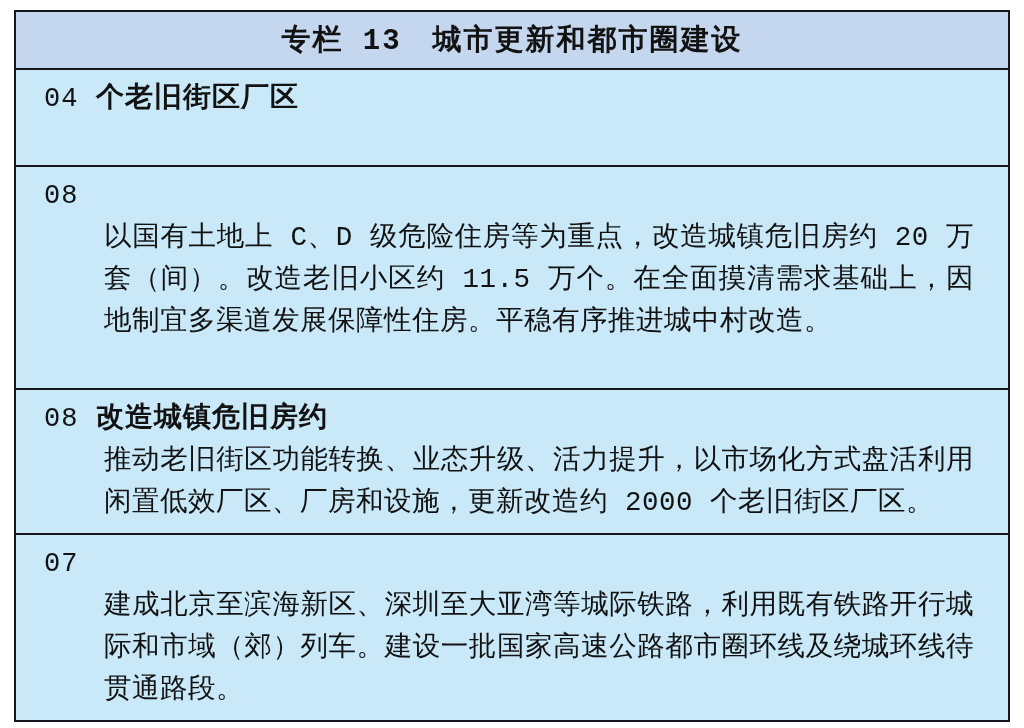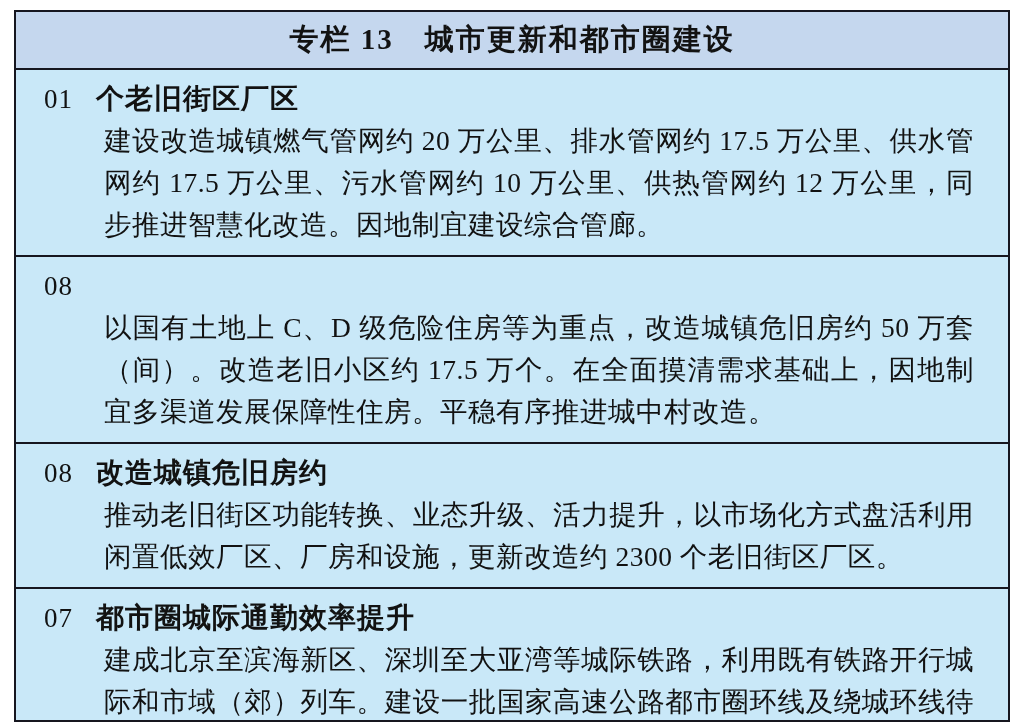--- a/index.html
+++ b/index.html
@@ -1,21 +1,21 @@
 <!DOCTYPE html>
 <html style="--header-bg: #c5d7ee; --body-bg: #c9e8f8; --border: #16161f; --text: #121212;"><head>
 <meta charset="utf-8">
 <style>
   :root {
     --border: #16161f;
     --header-bg: #c5d7ee;
     --body-bg: #c9e8f8;
     --text: #121212;
   }
-  * { margin: 0; padding: 0; box-sizing: border-box; }
+  * { margin: 0; padding: 0; box-sizing: border-box; font-family: Liberation Mono, monospace; }
   html, body {
     width: 1024px; height: 728px;
     background: #ffffff;
     font-family: "Liberation Serif", "DejaVu Serif", serif;
     color: var(--text);
     overflow: hidden;
   }
   .page {
     width: 1024px; height: 728px;
     padding: 10px 14px 6px 14px;
@@ -75,43 +75,41 @@
 </style>
 </head>
 <body>
 
 <div class="page">
   <div class="panel">
     <div class="panel-header">专栏 13　城市更新和都市圈建设</div>
     <div class="sections" id="sections">
   <div class="section">
     <div class="section-heading">
-      <span class="section-num">01</span>
+      <span class="section-num">04</span>
       <span class="section-title">个老旧街区厂区</span>
     </div>
-    <p class="section-body">建设改造城镇燃气管网约 20 万公里、排水管网约 17.5 万公里、供水管网约 17.5 万公里、污水管网约 10 万公里、供热管网约 12 万公里，同步推进智慧化改造。因地制宜建设综合管廊。</p>
   </div>
 
   <div class="section">
     <div class="section-heading">
       <span class="section-num">08</span>
     </div>
-    <p class="section-body">以国有土地上 C、D 级危险住房等为重点，改造城镇危旧房约 50 万套（间）。改造老旧小区约 17.5 万个。在全面摸清需求基础上，因地制宜多渠道发展保障性住房。平稳有序推进城中村改造。</p>
+    <p class="section-body">以国有土地上 C、D 级危险住房等为重点，改造城镇危旧房约 20 万套（间）。改造老旧小区约 11.5 万个。在全面摸清需求基础上，因地制宜多渠道发展保障性住房。平稳有序推进城中村改造。</p>
   </div>
 
   <div class="section">
     <div class="section-heading">
       <span class="section-num">08</span>
       <span class="section-title">改造城镇危旧房约</span>
     </div>
-    <p class="section-body">推动老旧街区功能转换、业态升级、活力提升，以市场化方式盘活利用闲置低效厂区、厂房和设施，更新改造约 2300 个老旧街区厂区。</p>
+    <p class="section-body">推动老旧街区功能转换、业态升级、活力提升，以市场化方式盘活利用闲置低效厂区、厂房和设施，更新改造约 2000 个老旧街区厂区。</p>
   </div>
 
   <div class="section">
     <div class="section-heading">
       <span class="section-num">07</span>
-      <span class="section-title">都市圈城际通勤效率提升</span>
     </div>
     <p class="section-body">建成北京至滨海新区、深圳至大亚湾等城际铁路，利用既有铁路开行城际和市域（郊）列车。建设一批国家高速公路都市圈环线及绕城环线待贯通路段。</p>
   </div>
 </div>
   </div>
 </div>
 
 </body></html>

